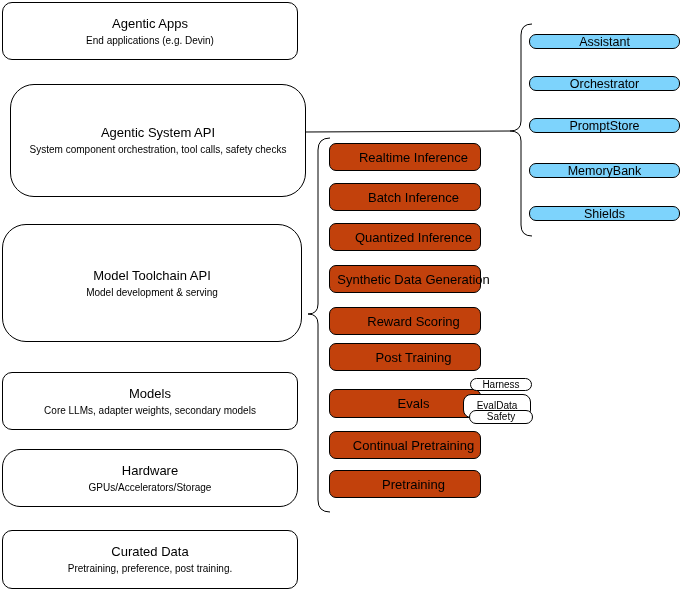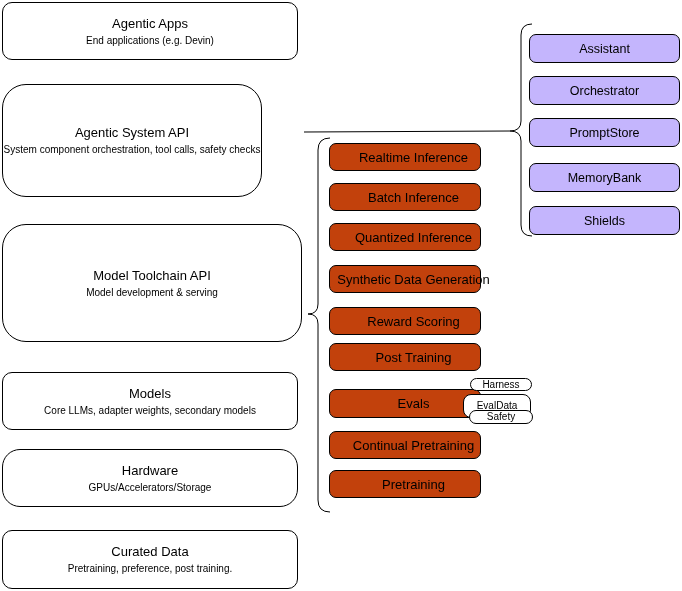--- a/index.html
+++ b/index.html
@@ -39,24 +39,24 @@
     justify-content: center;
     font-size: 13px;
     white-space: nowrap;
     padding-left: 17px;
   }
   .comp-box {
     position: absolute;
     box-sizing: border-box;
     left: 529px;
     width: 151px;
-    height: 29px;
+    height: 15px;
     border: 1px solid #000000;
     border-radius: 7px;
-    background: #c4b5fd;
+    background: #7dd3fc;
     display: flex;
     align-items: center;
     justify-content: center;
     font-size: 12.5px;
     white-space: nowrap;
   }
   .pill {
     position: absolute;
     box-sizing: border-box;
     border: 1px solid #000000;
@@ -88,21 +88,21 @@
     <path d="M 304 132 L 510 131"></path>
     <path d="M 532 24 Q 521 24 521 35 L 521 121 Q 521 131 510 131 Q 521 131 521 141 L 521 225 Q 521 236 532 236"></path>
     <path d="M 330 138 Q 318 138 318 150 L 318 304 Q 318 314 308 314 Q 318 314 318 324 L 318 500 Q 318 512 330 512"></path>
   </svg>
 
   <div class="stack-box" style="left:2px; top:2px; width:296px; height:58px; border-radius:10px;">
     <div class="stack-title">Agentic Apps</div>
     <div class="stack-sub">End applications (e.g. Devin)</div>
   </div>
 
-  <div class="stack-box" style="left:2px; top:84px; width:260px; height:113px; border-radius:24px;">
+  <div class="stack-box" style="left:10px; top:84px; width:296px; height:113px; border-radius:24px;">
     <div class="stack-title">Agentic System API</div>
     <div class="stack-sub">System component orchestration, tool calls, safety checks</div>
   </div>
 
   <div class="stack-box" style="left:2px; top:224px; width:300px; height:118px; border-radius:24px;">
     <div class="stack-title">Model Toolchain API</div>
     <div class="stack-sub">Model development &amp; serving</div>
   </div>
 
   <div class="stack-box" style="left:2px; top:372px; width:296px; height:58px; border-radius:10px;">

